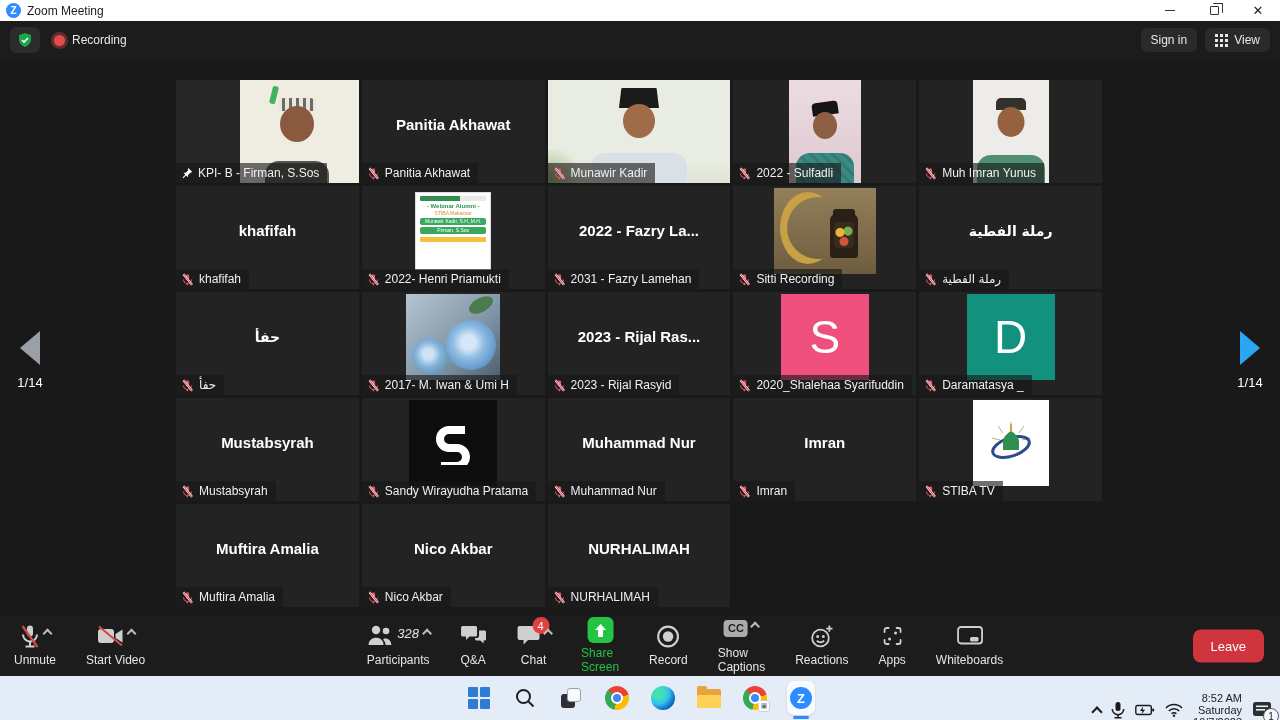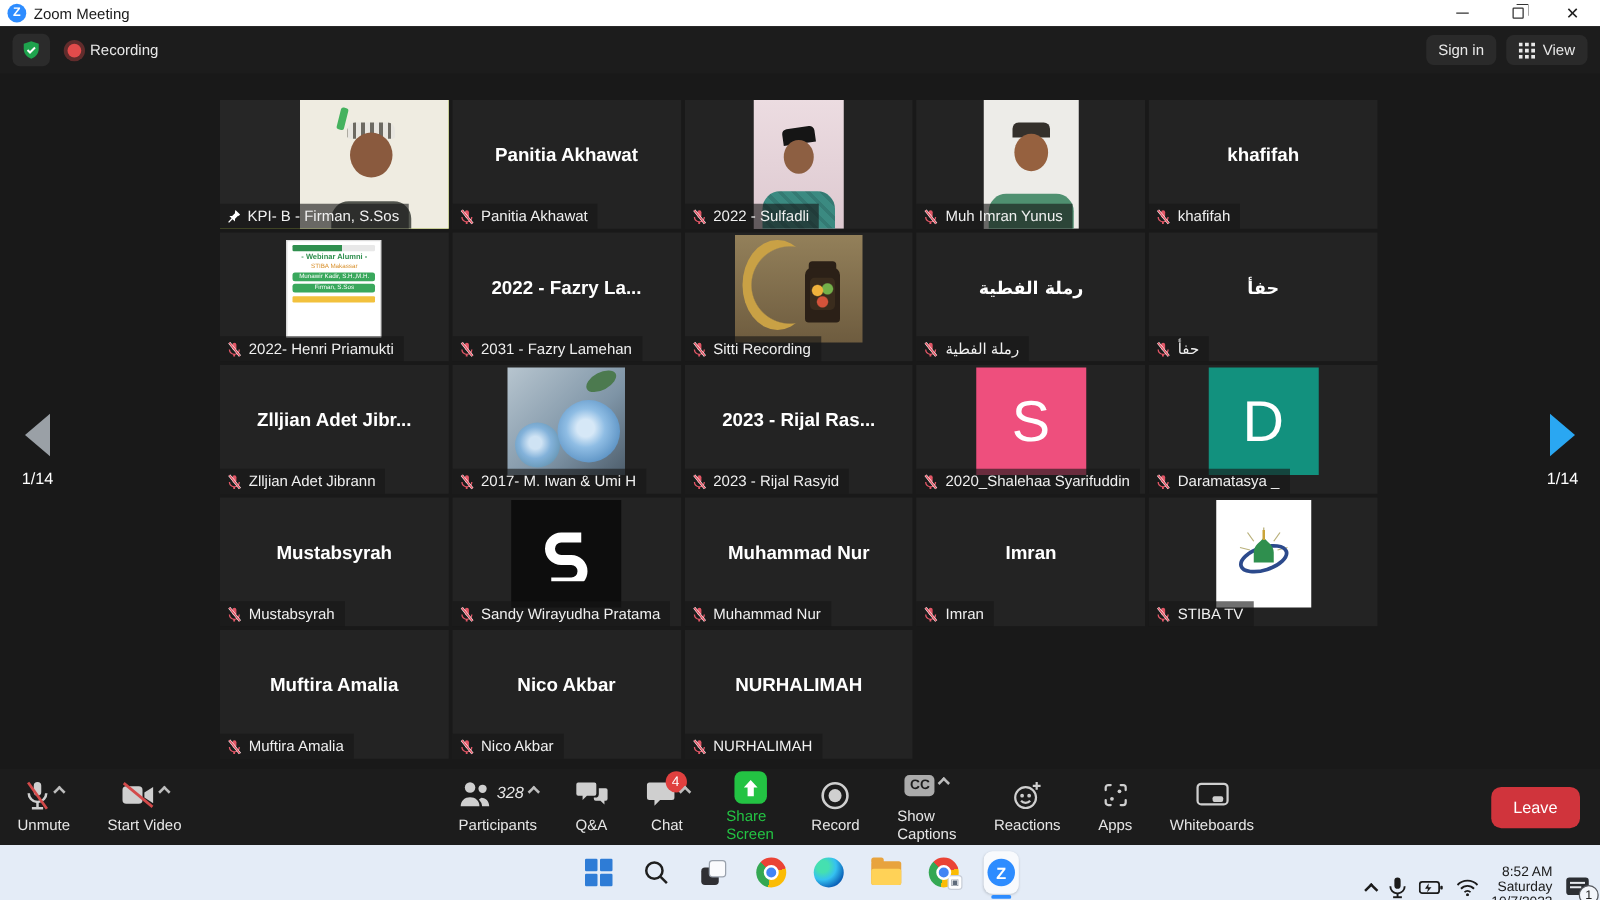--- a/index.html
+++ b/index.html
@@ -257,20 +257,38 @@
                 <rect x="6" y="1.5" width="4" height="7.5" rx="2"></rect>
   <path d="M3.8 8a4.2 4.2 0 0 0 8.4 0h1.3a5.5 5.5 0 0 1-4.8 5.2V15H6.9v-1.8A5.5 5.5 0 0 1 2.5 8z"></path>
               </g>
   <line x1="3" y1="1.5" x2="13.5" y2="14.5" stroke="#fff" stroke-width="2.6"></line>
   <line x1="3" y1="1.5" x2="13.5" y2="14.5" stroke="#e25666" stroke-width="1.4"></line>
             </svg>
             <span>Panitia Akhawat</span>
           </div>
         </div>
         <div class="tile">
+          <div class="vid vid-munawir">
+            <i class="cap"></i>
+            <i class="head"></i>
+            <i class="torso"></i>
+          </div>
+          <div class="nlabel">
+            <svg width="13" height="13" viewBox="0 0 16 16">
+  <g fill="#e25666">
+                <rect x="6" y="1.5" width="4" height="7.5" rx="2"></rect>
+  <path d="M3.8 8a4.2 4.2 0 0 0 8.4 0h1.3a5.5 5.5 0 0 1-4.8 5.2V15H6.9v-1.8A5.5 5.5 0 0 1 2.5 8z"></path>
+              </g>
+  <line x1="3" y1="1.5" x2="13.5" y2="14.5" stroke="#fff" stroke-width="2.6"></line>
+  <line x1="3" y1="1.5" x2="13.5" y2="14.5" stroke="#e25666" stroke-width="1.4"></line>
+            </svg>
+            <span>Munawir Kadir</span>
+          </div>
+        </div>
+        <div class="tile">
           <div class="vid vid-sulfadli">
             <div class="strip">
               <i class="cap"></i>
               <i class="head"></i>
               <i class="torso"></i>
             </div>
           </div>
           <div class="nlabel">
             <svg width="13" height="13" viewBox="0 0 16 16">
   <g fill="#e25666">
@@ -392,34 +410,20 @@
           <div class="nlabel">
             <svg width="13" height="13" viewBox="0 0 16 16">
   <g fill="#e25666">
                 <rect x="6" y="1.5" width="4" height="7.5" rx="2"></rect>
   <path d="M3.8 8a4.2 4.2 0 0 0 8.4 0h1.3a5.5 5.5 0 0 1-4.8 5.2V15H6.9v-1.8A5.5 5.5 0 0 1 2.5 8z"></path>
               </g>
   <line x1="3" y1="1.5" x2="13.5" y2="14.5" stroke="#fff" stroke-width="2.6"></line>
   <line x1="3" y1="1.5" x2="13.5" y2="14.5" stroke="#e25666" stroke-width="1.4"></line>
             </svg>
             <span>حفأ</span>
-          </div>
-        </div>
-        <div class="tile">
-          <div class="ctext">Zlljian Adet Jibr...</div>
-          <div class="nlabel">
-            <svg width="13" height="13" viewBox="0 0 16 16">
-  <g fill="#e25666">
-                <rect x="6" y="1.5" width="4" height="7.5" rx="2"></rect>
-  <path d="M3.8 8a4.2 4.2 0 0 0 8.4 0h1.3a5.5 5.5 0 0 1-4.8 5.2V15H6.9v-1.8A5.5 5.5 0 0 1 2.5 8z"></path>
-              </g>
-  <line x1="3" y1="1.5" x2="13.5" y2="14.5" stroke="#fff" stroke-width="2.6"></line>
-  <line x1="3" y1="1.5" x2="13.5" y2="14.5" stroke="#e25666" stroke-width="1.4"></line>
-            </svg>
-            <span>Zlljian Adet Jibrann</span>
           </div>
         </div>
         <div class="tile">
           <div class="centerbox">
             <div class="img-roses">
               <i class="r2"></i>
               <i class="r1"></i>
               <i class="lf"></i>
             </div>
           </div>

